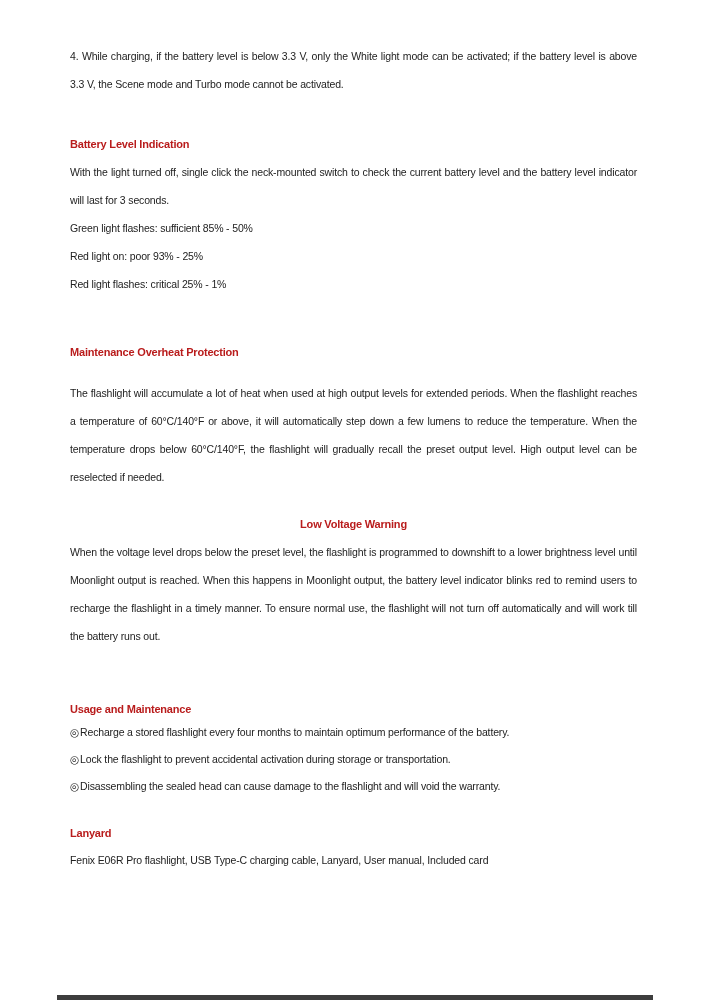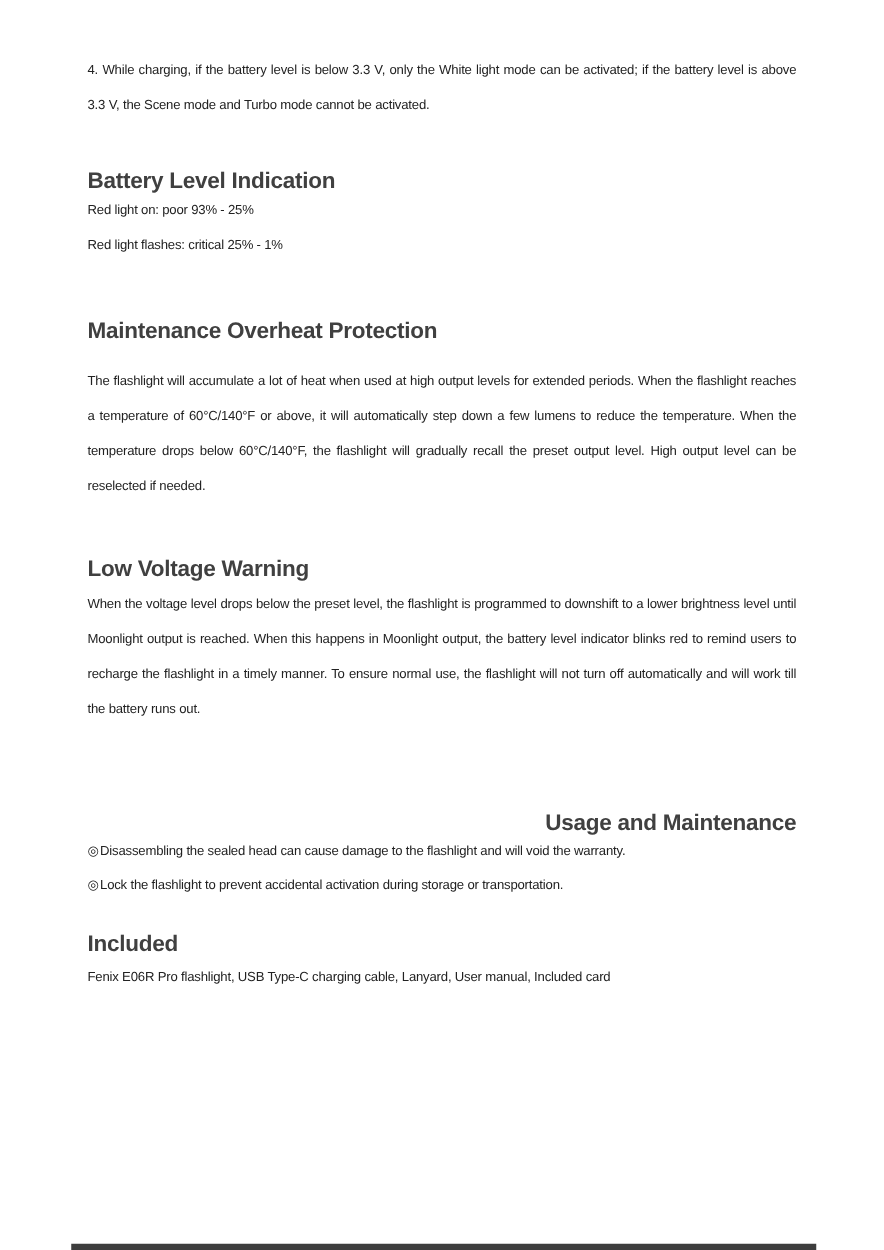--- a/index.html
+++ b/index.html
@@ -31,30 +31,30 @@
   .body {
     font-size: 10.5px;
     letter-spacing: -0.15px;
     line-height: 28px;
     color: #222222;
   }
   .jpara { text-align: justify; }
   h2 {
     margin: 0;
     padding: 0;
-    font-size: 18px;
+    font-size: 11px;
     letter-spacing: -0.2px;
     line-height: 20px;
     font-weight: bold;
-    color: #404040;
+    color: #b91c1c;
   }
   .mt36 { margin-top: 36px; }
   .mt44 { margin-top: 44px; }
-  .mt34 { margin-top: 42px; }
-  .mt49 { margin-top: 67px; text-align: right; }
+  .mt34 { margin-top: 23px; text-align: center; }
+  .mt49 { margin-top: 49px; }
   .mt23 { margin-top: 23px; }
   .mt5  { margin-top: 17px; }
   .mt4  { margin-top: 4px; }
   .mt3  { margin-top: 3px; }
   .bullet { line-height: 27px; }
   .bullet-marker { margin-right: 1px; }
   .bottom-bar {
     position: absolute;
     left: 57px;
     bottom: 0;
@@ -65,32 +65,35 @@
 </style>
 </head>
 <body>
 
 <div class="page">
   <div class="content">
 
     <p class="body jpara">4. While charging, if the battery level is below 3.3 V, only the White light mode can be activated; if the battery level is above 3.3 V, the Scene mode and Turbo mode cannot be activated.</p>
 
     <h2 class="mt36">Battery Level Indication</h2>
+    <p class="body jpara mt4">With the light turned off, single click the neck-mounted switch to check the current battery level and the battery level indicator will last for 3 seconds.</p>
+    <p class="body">Green light flashes: sufficient 85% - 50%</p>
     <p class="body">Red light on: poor 93% - 25%</p>
     <p class="body">Red light flashes: critical 25% - 1%</p>
 
     <h2 class="mt44">Maintenance Overheat Protection</h2>
     <p class="body jpara mt5">The flashlight will accumulate a lot of heat when used at high output levels for extended periods. When the flashlight reaches a temperature of 60°C/140°F or above, it will automatically step down a few lumens to reduce the temperature. When the temperature drops below 60°C/140°F, the flashlight will gradually recall the preset output level. High output level can be reselected if needed.</p>
 
     <h2 class="mt34">Low Voltage Warning</h2>
     <p class="body jpara mt4">When the voltage level drops below the preset level, the flashlight is programmed to downshift to a lower brightness level until Moonlight output is reached. When this happens in Moonlight output, the battery level indicator blinks red to remind users to recharge the flashlight in a timely manner. To ensure normal use, the flashlight will not turn off automatically and will work till the battery runs out.</p>
 
     <h2 class="mt49">Usage and Maintenance</h2>
+    <p class="body bullet"><span class="bullet-marker">◎</span><span>Recharge a stored flashlight every four months to maintain optimum performance of the battery.</span></p>
+    <p class="body bullet"><span class="bullet-marker">◎</span><span>Lock the flashlight to prevent accidental activation during storage or transportation.</span></p>
     <p class="body bullet"><span class="bullet-marker">◎</span><span>Disassembling the sealed head can cause damage to the flashlight and will void the warranty.</span></p>
-    <p class="body bullet"><span class="bullet-marker">◎</span><span>Lock the flashlight to prevent accidental activation during storage or transportation.</span></p>
 
-    <h2 class="mt23">Included</h2>
+    <h2 class="mt23">Lanyard</h2>
     <p class="body mt3">Fenix E06R Pro flashlight, USB Type-C charging cable, Lanyard, User manual, Included card</p>
 
   </div>
 
   <div class="bottom-bar"></div>
 </div>
 
 </body></html>

